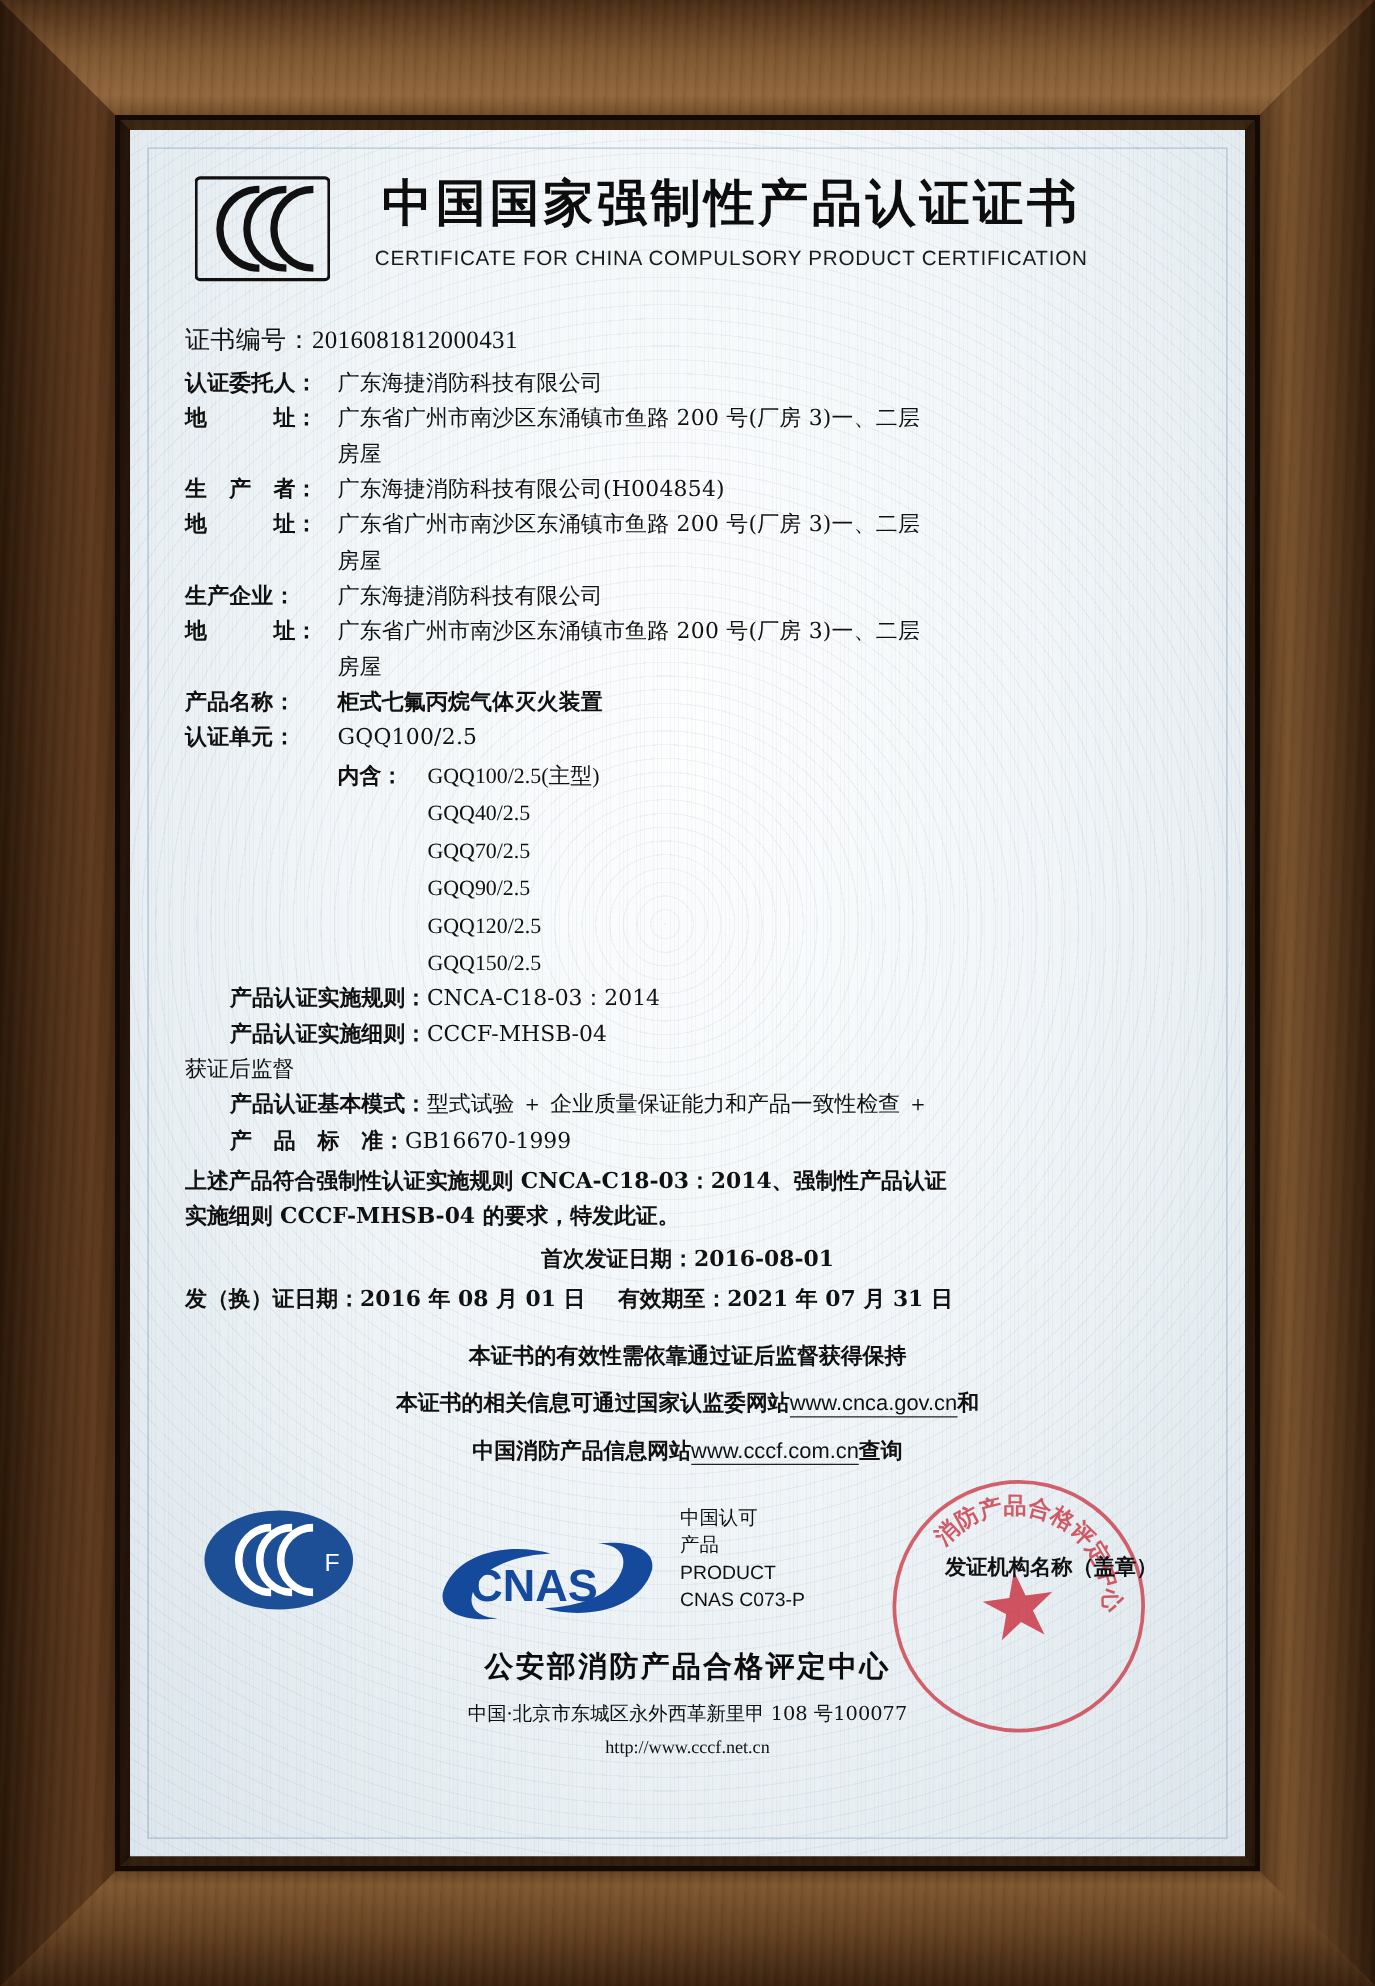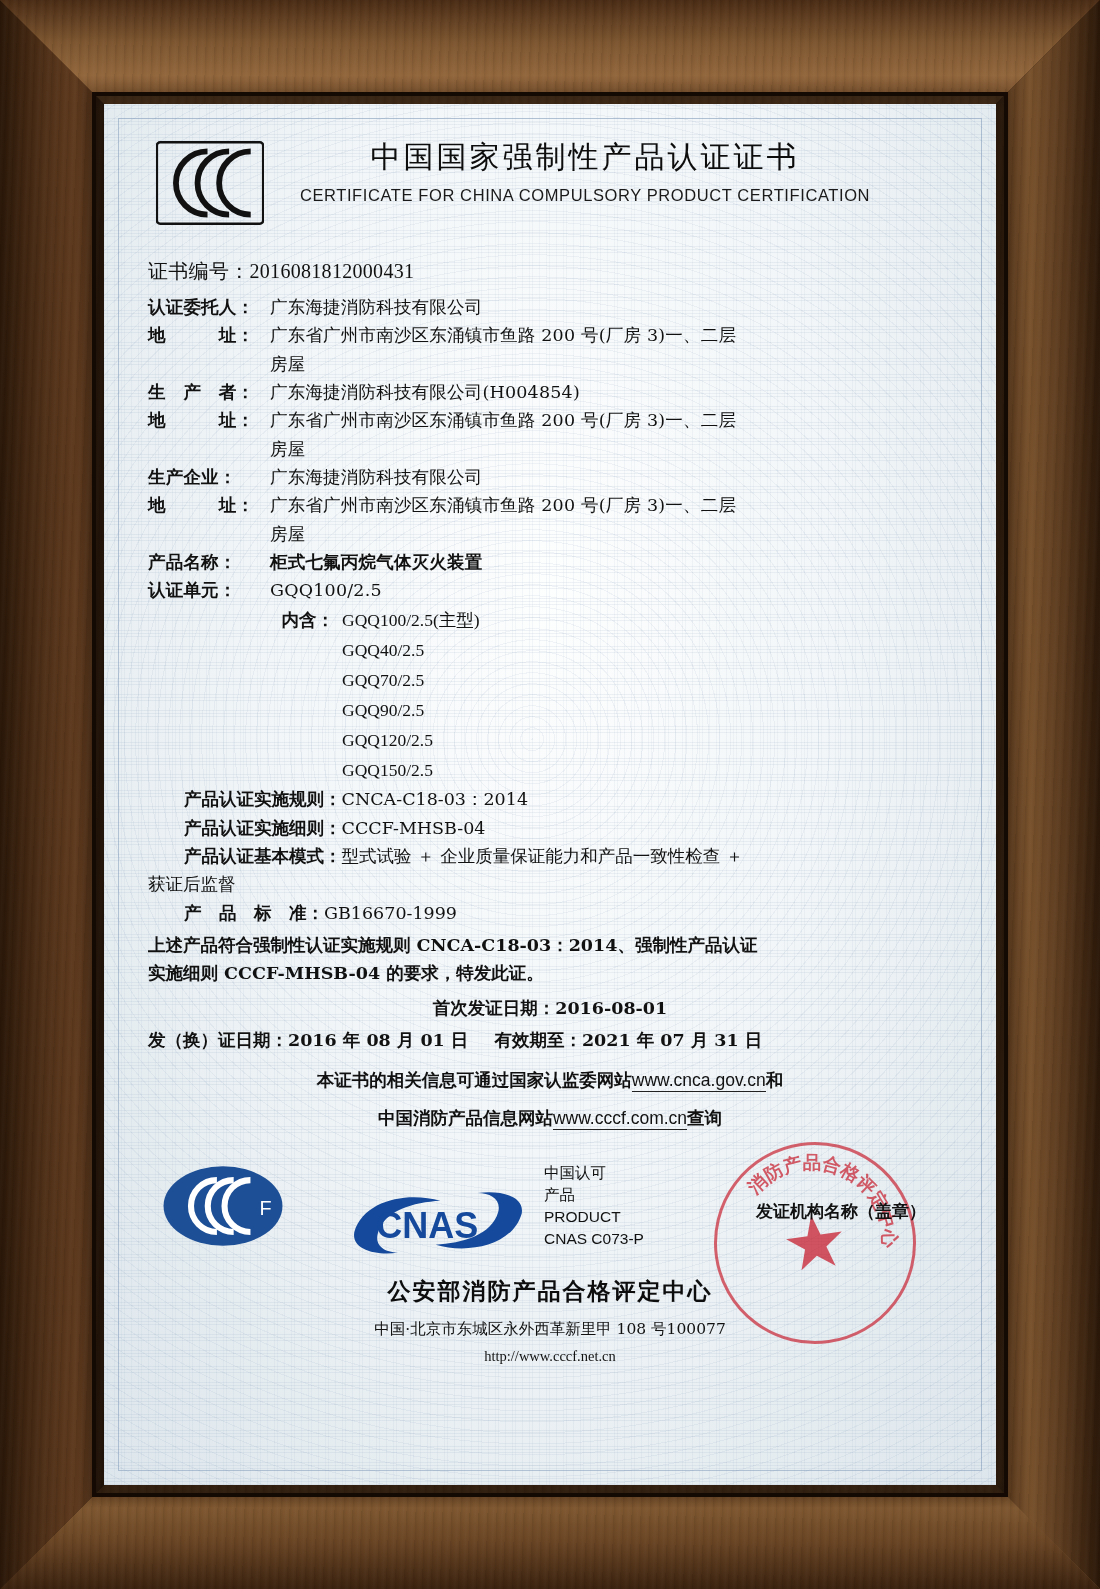--- a/index.html
+++ b/index.html
@@ -110,22 +110,22 @@
     top: 2px;
     width: 108px;
     height: 86px;
   }
   .title-block {
     text-align: center;
     padding-left: 70px;
   }
   .cn-title {
     font-family: "DejaVu Serif", "Liberation Serif", serif;
-    font-size: 30px;
-    font-weight: normal;
+    font-size: 40px;
+    font-weight: bold;
     letter-spacing: 3px;
     color: #0d0d0d;
     line-height: 1.25;
   }
   .en-title {
     font-family: "Liberation Sans", sans-serif;
     font-size: 16.5px;
     letter-spacing: .6px;
     color: #1a1a1a;
     margin-top: 10px;
@@ -169,21 +169,20 @@
   .unit-sub {
     padding-left: 122px;
     font-family: "Liberation Serif", serif;
     line-height: 1.72;
   }
   .unit-lead {
     display: flex;
   }
   .unit-lead .u-lbl {
     flex: 0 0 64px;
-    text-align: right;
     font-weight: bold;
     padding-right: 8px;
   }
   .wide-row {
     font-family: "DejaVu Serif", "Liberation Serif", serif;
   }
   .wide-row .k { font-weight: bold; margin-left: 36px; }
 
   .para {
     margin-top: 4px;
@@ -448,41 +447,42 @@
         </div>
 
         <div class="wide-row">
           <span class="k">产品认证实施规则：</span><span>CNCA-C18-03：2014</span>
         </div>
 
         <div class="wide-row">
           <span class="k">产品认证实施细则：</span><span>CCCF-MHSB-04</span>
         </div>
 
+        <div class="wide-row">获证后监督</div>
         <div class="wide-row">
           <span class="k">产品认证基本模式：</span><span>型式试验 ＋ 企业质量保证能力和产品一致性检查 ＋</span>
         </div>
-        <div class="wide-row">获证后监督</div>
 
         <div class="wide-row">
           <span class="k">产　品　标　准：</span><span>GB16670-1999</span>
         </div>
 
         <div class="para">上述产品符合强制性认证实施规则 CNCA-C18-03：2014、强制性产品认证</div>
         <div class="para" style="margin-top:0">实施细则 CCCF-MHSB-04 的要求，特发此证。</div>
 
         <div class="center-line">
           <span>首次发证日期：</span><span>2016-08-01</span>
         </div>
 
         <div class="date-line">
           <span>发（换）证日期：</span><span>2016 年 08 月 01 日</span><span class="gap"></span><span>有效期至：</span><span>2021 年 07 月 31 日</span>
         </div>
       </div>
 
+      <div class="notice">本证书的有效性需依靠通过证后监督获得保持</div>
 
       <div class="notice2">
         <span>本证书的相关信息可通过国家认监委网站</span><span class="url">www.cnca.gov.cn</span><span>和</span>
       </div>
 
       <div class="notice3">
         <span>中国消防产品信息网站</span><span class="url">www.cccf.com.cn</span><span>查询</span>
       </div>
 
       <div class="logo-strip">

